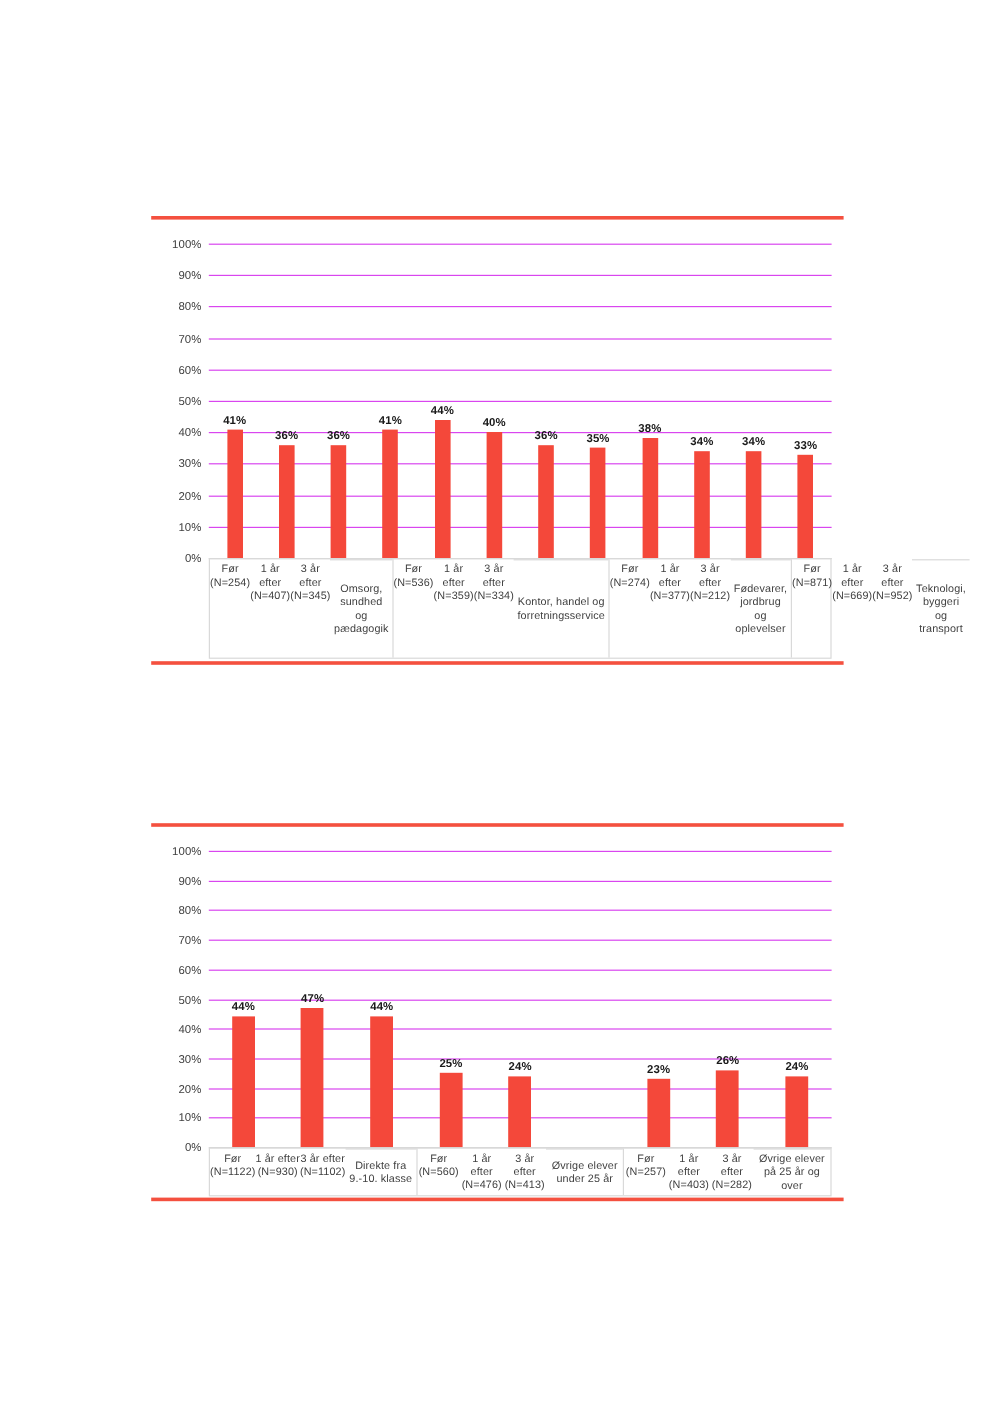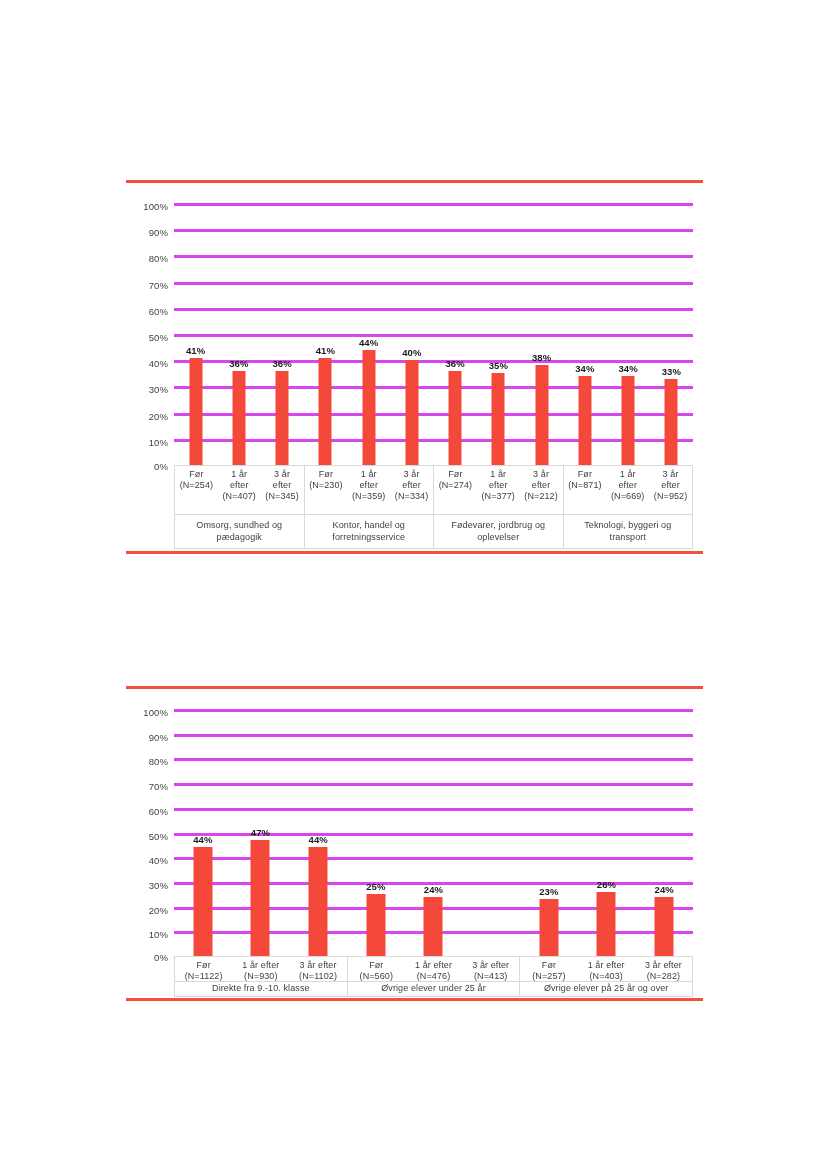--- a/index.html
+++ b/index.html
@@ -47,21 +47,21 @@
     top: 20px;
   }
   #figure-1 .plot { height: 262px; }
   #figure-2 .plot { height: 247px; }
 
   .gridline {
     position: absolute;
     left: 0;
     right: 0;
     height: 0;
-    border-top: 3px solid #d946ef;
+    border-top: 1px solid #d946ef;
   }
   .gridline.zero { border-top: 1px solid #c9c9c9; }
 
   .ytick {
     position: absolute;
     right: calc(100% + 6px);
     transform: translateY(-50%);
     font-size: 9.5px;
     color: #3f3f3f;
     white-space: nowrap;
@@ -109,21 +109,21 @@
 
   .cat-groups {
     display: flex;
     height: 100%;
     border: 1px solid #d9d9d9;
     box-sizing: border-box;
   }
   .cat-group {
     flex: 1 1 0;
     display: flex;
-    flex-direction: column;
+    flex-direction: row;
     border-left: 1px solid #d9d9d9;
     box-sizing: border-box;
   }
   .cat-group:first-child { border-left: none; }
 
   .cat-ticks {
     display: flex;
     flex: 0 0 auto;
     box-sizing: border-box;
   }
@@ -267,21 +267,21 @@
                 <div>efter</div>
                 <div>(N=345)</div>
               </div>
             </div>
             <div class="cat-name">Omsorg, sundhed og pædagogik</div>
           </div>
           <div class="cat-group">
             <div class="cat-ticks">
               <div class="cat-tick">
                 <div>Før</div>
-                <div>(N=230)</div>
+                <div>(N=536)</div>
               </div>
               <div class="cat-tick">
                 <div>1 år</div>
                 <div>efter</div>
                 <div>(N=359)</div>
               </div>
               <div class="cat-tick">
                 <div>3 år</div>
                 <div>efter</div>
                 <div>(N=334)</div>

